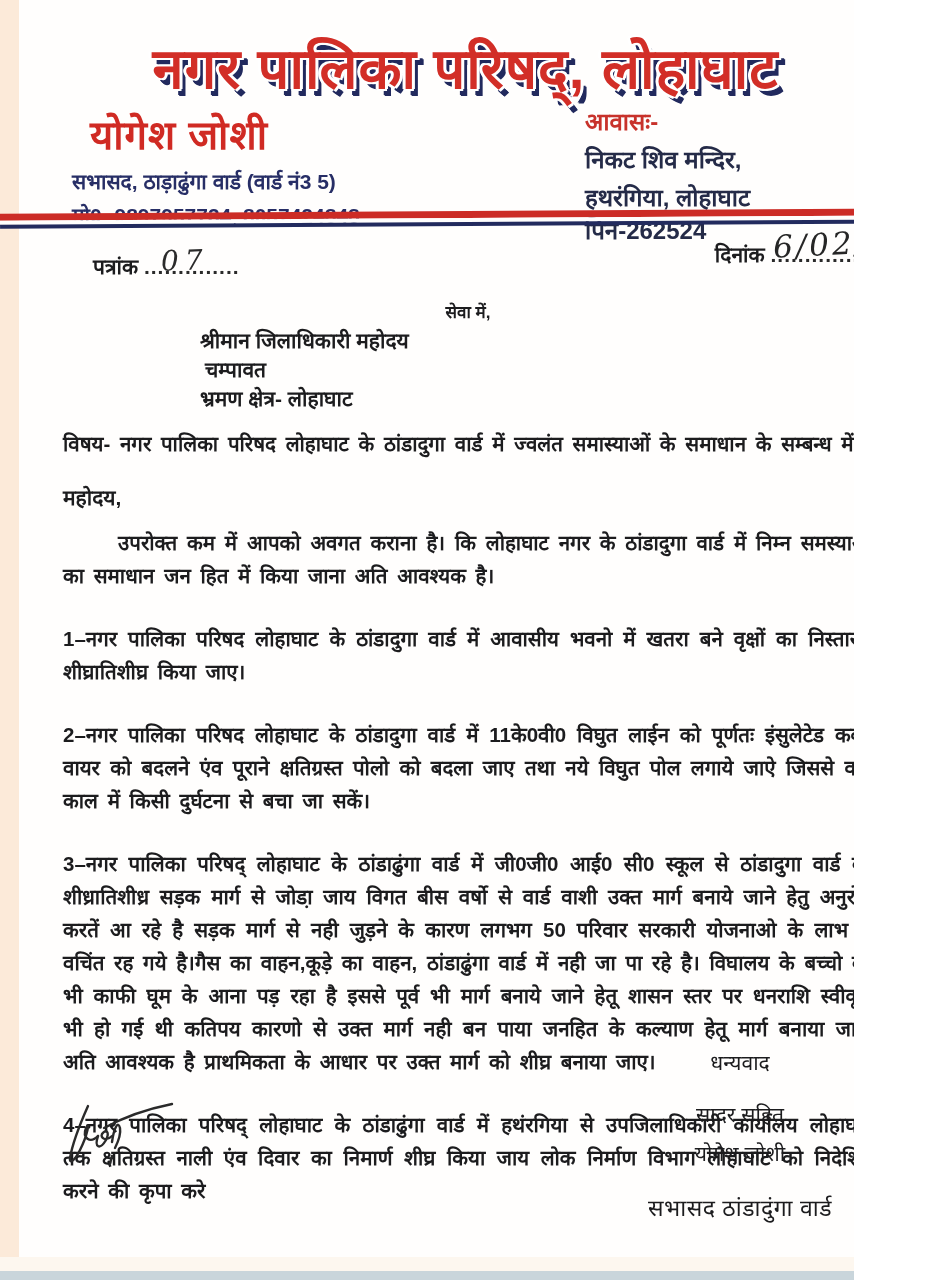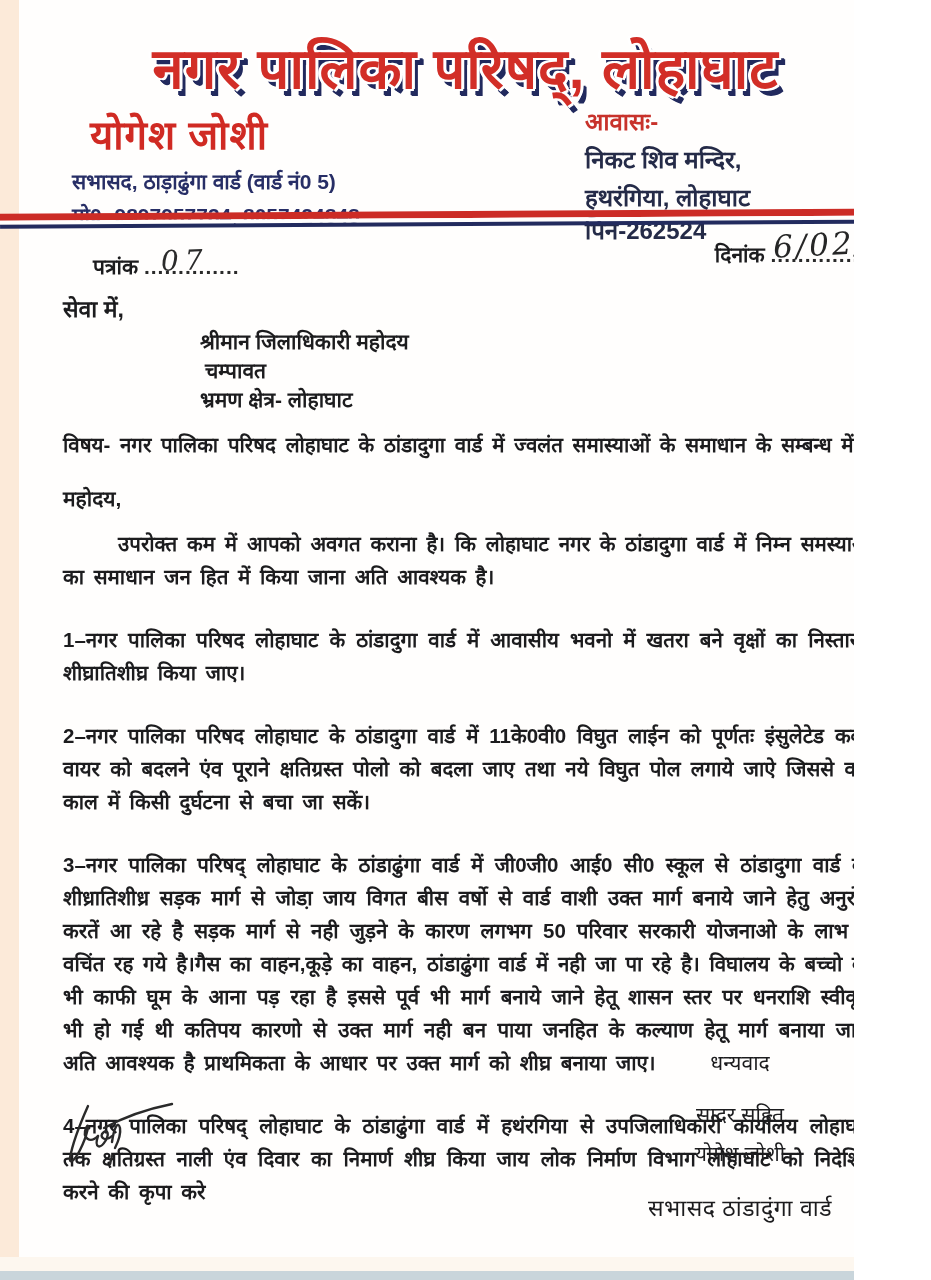--- a/index.html
+++ b/index.html
@@ -58,21 +58,21 @@
     font-size:28px; font-weight:normal; letter-spacing:6px; color:#2b2b2b;
     transform:rotate(-2deg);
   }
   .date { position:absolute; right:0; top:0; font-size:21px; }
   .date .hand-val {
     position:absolute; left:58px; top:-16px;
     font-family:"DejaVu Serif","Liberation Serif",serif; font-style:italic;
     font-size:31px; font-weight:normal; letter-spacing:3px; color:#262626;
     transform:rotate(-3deg); white-space:nowrap;
   }
-  .salutation { font-size:23px; margin-top:4px; }
+  .salutation { font-size:17px; margin-top:12px;text-align:center; }
   .recipient-line { font-size:21px; margin-top:7px; padding-left:137px; line-height:22px; }
   .recipient-line.l2 { padding-left:142px; }
   .para {
     font-size:20.5px; line-height:33px; text-align:justify; word-spacing:4px;
   }
   .subject { margin-top:17px; }
   .greeting { font-size:21px; margin-top:23px; }
   .intro { margin-top:15px; text-indent:55px; }
   .point { margin-top:30px; }
 
@@ -91,21 +91,21 @@
 
 <div class="page">
   <div class="edge-left"></div>
   <div class="edge-bottom-tint"></div>
   <div class="edge-bottom"></div>
 
   <div class="lh-title">नगर पालिका परिषद्, लोहाघाट</div>
 
   <div class="lh-left">
     <div class="name">योगेश जोशी</div>
-    <div class="desig">सभासद,  ठाड़ाढुंगा वार्ड (वार्ड नं0 5)</div>
+    <div class="desig">सभासद,  ठाड़ाढुंगा वार्ड (वार्ड नं3 5)</div>
     <div class="mobile">मो0- 9897957734, 8057424848</div>
   </div>
 
   <div class="lh-right">
     <div class="avas">आवासः-</div>
     <div class="addr">निकट शिव मन्दिर,</div>
     <div class="addr">हथरंगिया, लोहाघाट पिन-262524</div>
   </div>
 
   <div class="rule-wrap">

